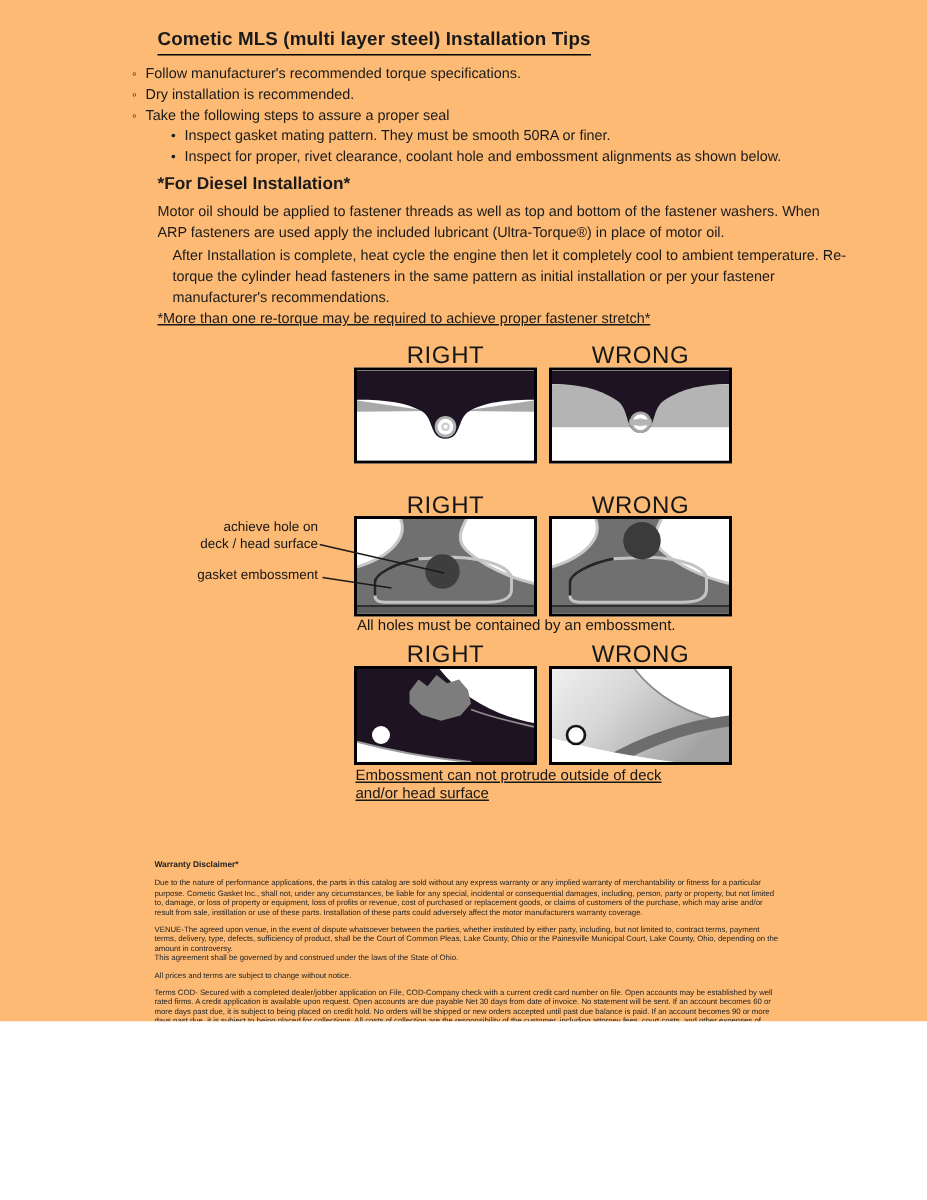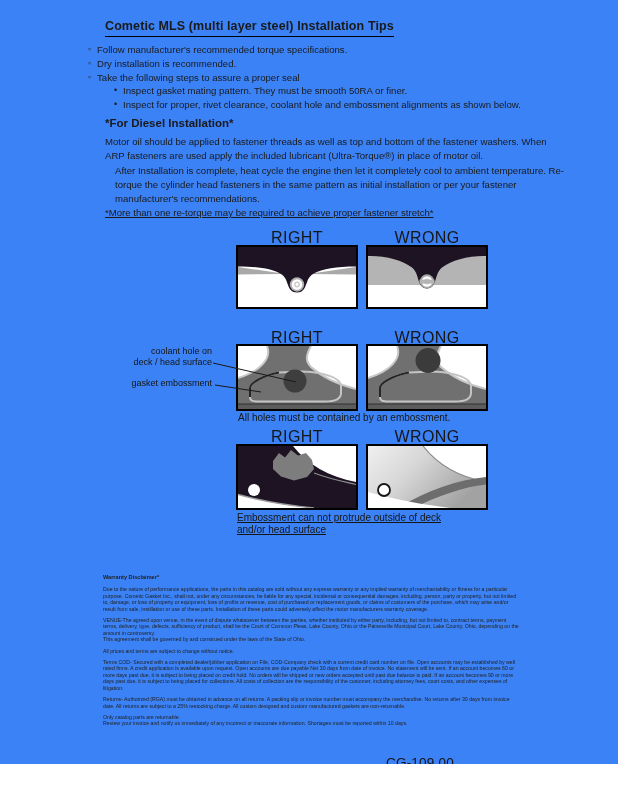--- a/index.html
+++ b/index.html
@@ -1,17 +1,17 @@
 <!DOCTYPE html>
 <html><head>
 <meta charset="utf-8">
 <style>
   html,body{margin:0;padding:0;background:#ffffff;}
   .page{
-    position:relative;width:618px;height:764px;background:#3b82f6;overflow:hidden;
+    position:relative;width:618px;height:681px;background:#fdba74;overflow:hidden;
     font-family:"Liberation Sans", sans-serif;color:#1a1a1a;
   }
   .abs{position:absolute;}
   
   .title{font-size:12.5px;font-weight:bold;border-bottom:1.6px solid #000;padding-bottom:3px;letter-spacing:.1px;}
   .tips{left:88px;top:43px;font-size:9.6px;line-height:13.8px;}
   .tip{display:flex;}
   .tip .m{width:9px;flex:0 0 9px;font-size:9px;}
   .tip.sub{margin-left:26px;}
   .tip.sub .m{width:9px;}
@@ -94,21 +94,21 @@
       <circle cx="59" cy="34.5" r="2.9" fill="#c9c9c9"></circle>
       <rect x="51.5" y="32.6" width="15" height="4" fill="#b4b4b4"></rect>
     </svg>
   </div>
 
 
   <div class="abs figlabel" style="left:236px;top:329px;">RIGHT</div>
   <div class="abs figlabel" style="left:366px;top:329px;">WRONG</div>
 
   <div class="abs anno" style="left:102px;top:346px;width:110px;">
-    <div>coolant hole on</div>
+    <div>achieve hole on</div>
     <div>deck / head surface</div>
   </div>
   <div class="abs anno" style="left:102px;top:378px;width:110px;">
     <div>gasket embossment</div>
   </div>
 
   <div class="abs figbox" style="left:236px;top:344px;height:67px;">
     <svg width="118" height="63" viewBox="0 0 118 63">
       <rect width="118" height="63" fill="#707070"></rect>
       <path d="M0,0 H29 C34,12 23,25 0,32 Z" fill="#ffffff"></path>

